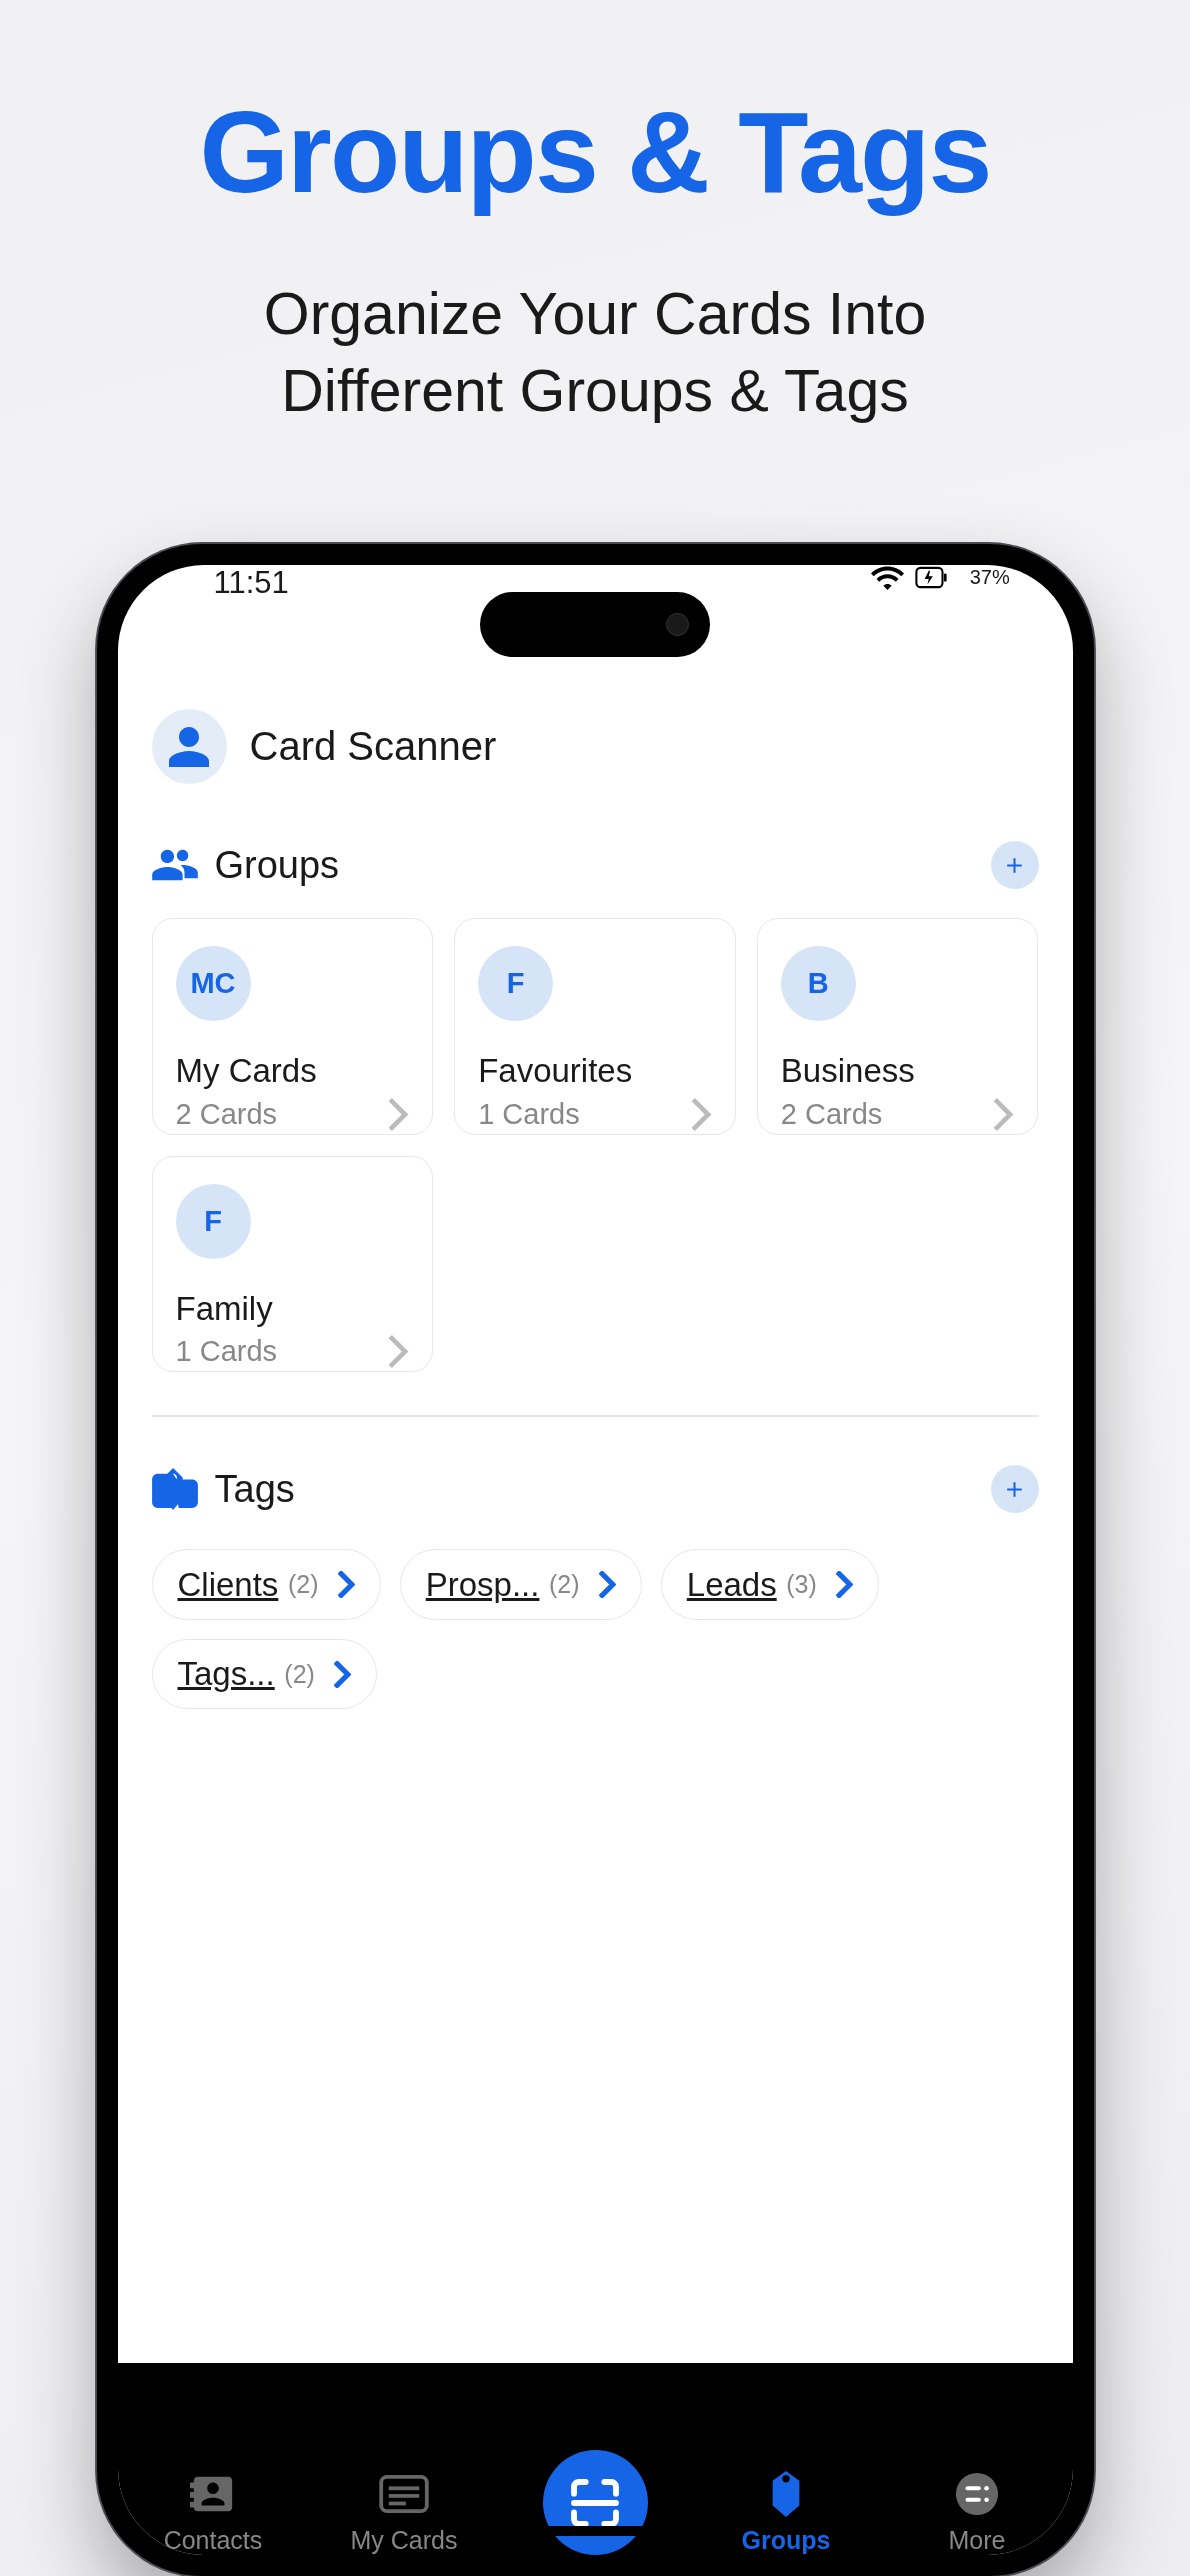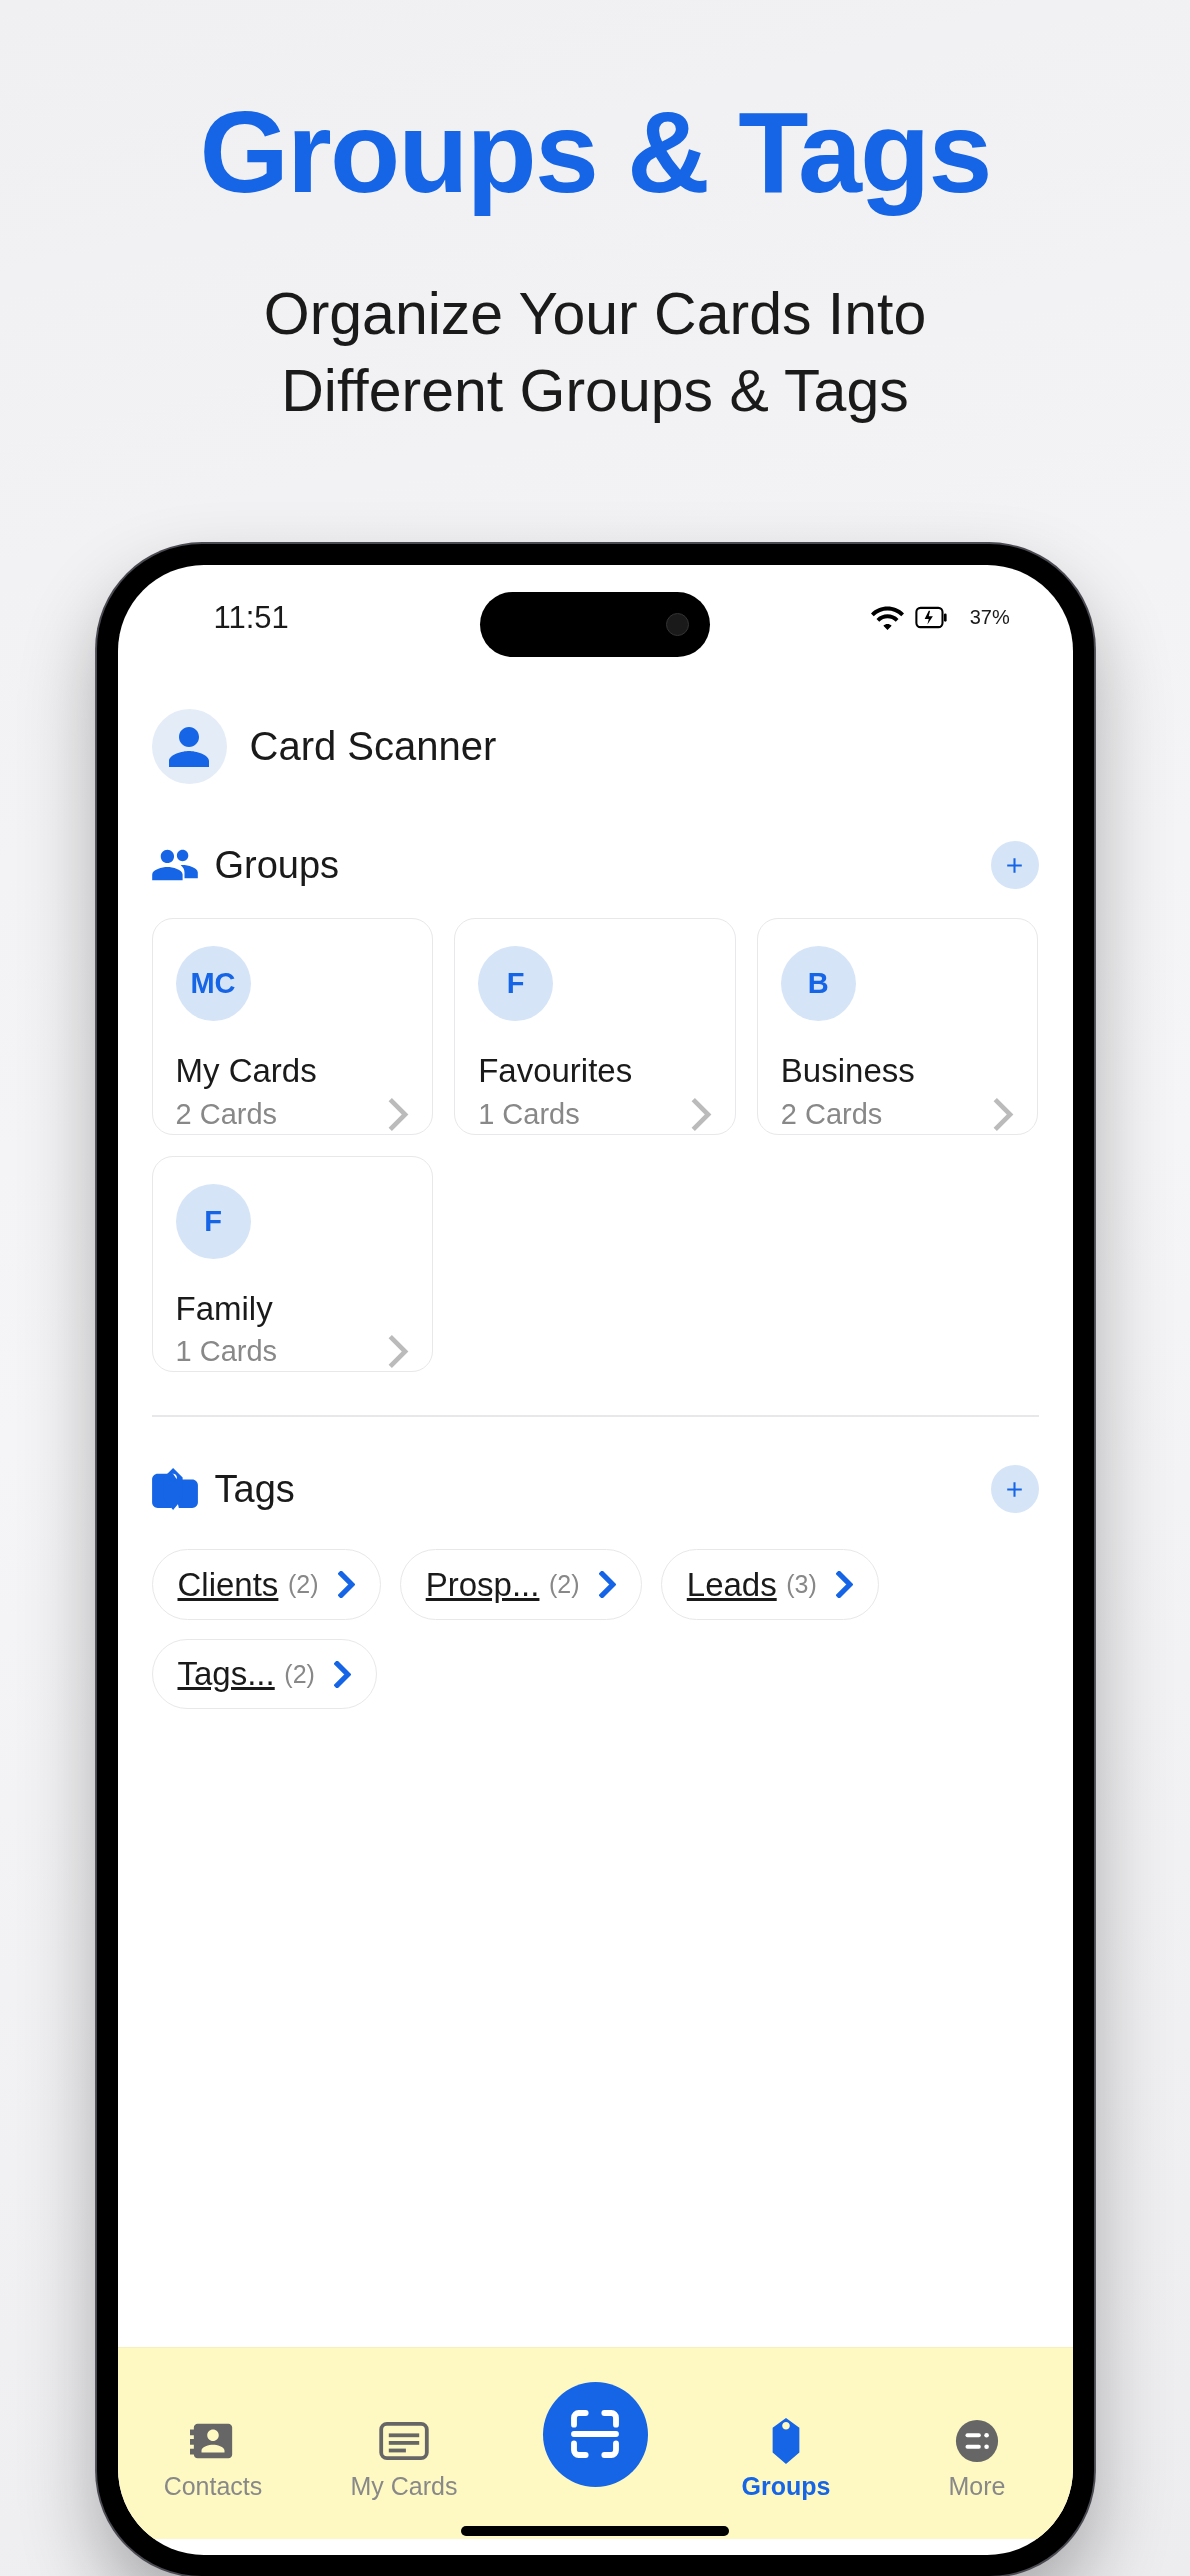--- a/index.html
+++ b/index.html
@@ -7,21 +7,21 @@
     
     .promo-title { font-size: 115px; font-weight: 800; color: #1565e6; margin-top: 86px; letter-spacing: -1.9px; }
     .promo-subtitle { font-size: 59px; font-weight: 500; color: #1a1a1a; text-align: center; margin-top: 58px; line-height: 1.3; }
     
     .phone-frame { width: 997px; height: 2032px; background: #000; border-radius: 105px; margin-top: 115px; padding: 21px; position: relative; box-shadow: 0 0 0 1.9px #4a4a52, 0 38px 77px rgba(0,0,0,0.3); }
     .phone-inner { width: 100%; height: 100%; background: #fff; border-radius: 86px; position: relative; overflow: hidden; }
     
     .notch { position: absolute; top: 27px; left: 50%; transform: translateX(-50%); width: 230px; height: 65px; background: #000; border-radius: 38px; z-index: 10; display: flex; align-items: center; justify-content: flex-end; padding-right: 21px; }
     .notch-dot { width: 23px; height: 23px; background: #1a1a1a; border-radius: 50%; border: 1.9px solid #333; }
     
-    .status-bar { position: absolute; top: 0; left: 0; right: 0; height: 105px; display: flex; align-items: center; justify-content: space-between; padding: 0 58px; z-index: 5; }
+    .status-bar { position: absolute; top: 0; left: 0; right: 0; height: 105px; display: flex; align-items: flex-start; justify-content: space-between; padding: 0 58px; z-index: 5; }
     .status-time { font-size: 31px; font-weight: 500; color: #1a1a1a; margin-left: 38px; }
     .status-right { display: flex; align-items: center; gap: 11.5px; margin-right: 4.8px; }
     .status-text { font-size: 20px; font-weight: 400; color: #1a1a1a; margin-left: 10px; }
     
     .app-content { position: absolute; top: 125px; left: 0; right: 0; bottom: 0; padding: 0 34px; }
     
     .app-header { display: flex; align-items: center; gap: 23px; padding: 19px 0 38px; }
     .avatar { width: 75px; height: 75px; background: #e4ecf7; border-radius: 50%; display: flex; align-items: center; justify-content: center; }
     .app-title { font-size: 40px; font-weight: 500; color: #1a1a1a; }
     
@@ -39,21 +39,21 @@
     .chevron { color: #bbb; }
     
     .divider { height: 1.9px; background: #e8e8ea; margin: 43px 0 29px; }
     
     .tags-row { display: flex; flex-wrap: wrap; gap: 19px; margin-top: 17px; }
     .tag-chip { display: flex; align-items: center; gap: 9.6px; padding: 15.3px 25px; border: 1.9px solid #e8e8ea; border-radius: 38px; }
     .tag-name { font-size: 33px; color: #1a1a1a; text-decoration: underline; }
     .tag-count { font-size: 25px; color: #888; }
     .tag-chevron { color: #1565e6; margin-left: 9.6px; }
     
-    .bottom-nav { position: absolute; bottom: 16px; left: 0; right: 0; height: 192px; display: flex; align-items: center; justify-content: space-around; padding-top: 29px; background: #fef9c3; border-top: 1px solid rgba(0,0,0,0.03); }
+    .bottom-nav { position: absolute; bottom: 0; left: 0; right: 0; height: 192px; display: flex; align-items: flex-end; justify-content: space-around; padding-top: 29px; background: #000000; border-top: 1px solid rgba(0,0,0,0.03); }
     .nav-item { display: flex; flex-direction: column; align-items: center; gap: 5.8px; width: 144px; }
     .nav-icon { width: 52px; height: 52px; display: flex; align-items: center; justify-content: center; }
     .nav-label { font-size: 25px; color: #888; }
     .nav-item.active .nav-label { color: #1565e6; font-weight: 600; }
     .scan-btn { width: 105px; height: 105px; background: #1565e6; border-radius: 50%; display: flex; align-items: center; justify-content: center; margin-top: -48px; }
     
     .home-indicator { position: absolute; bottom: 19px; left: 50%; transform: translateX(-50%); width: 268px; height: 9.6px; background: #000; border-radius: 9.6px; }
   </style>
 </head>
 <body>

